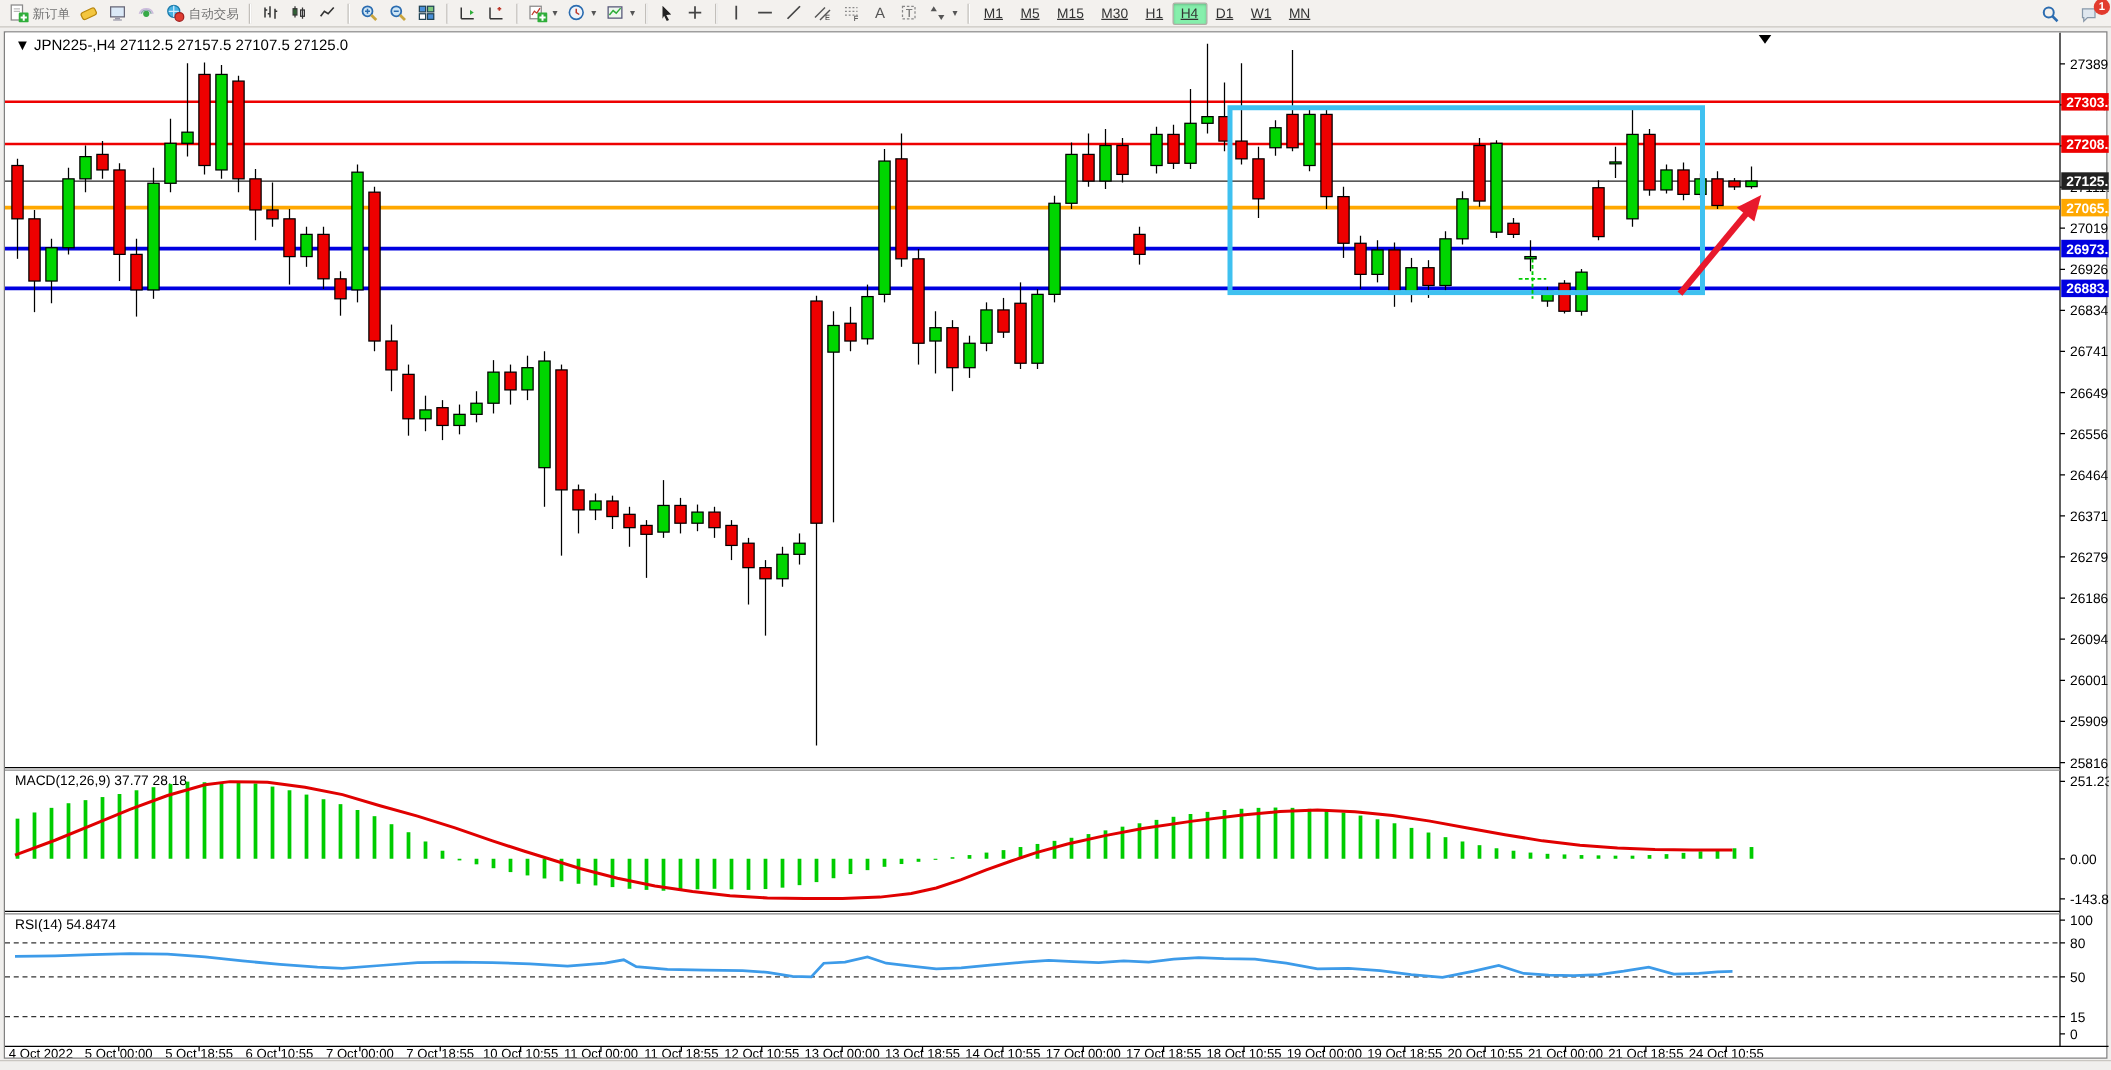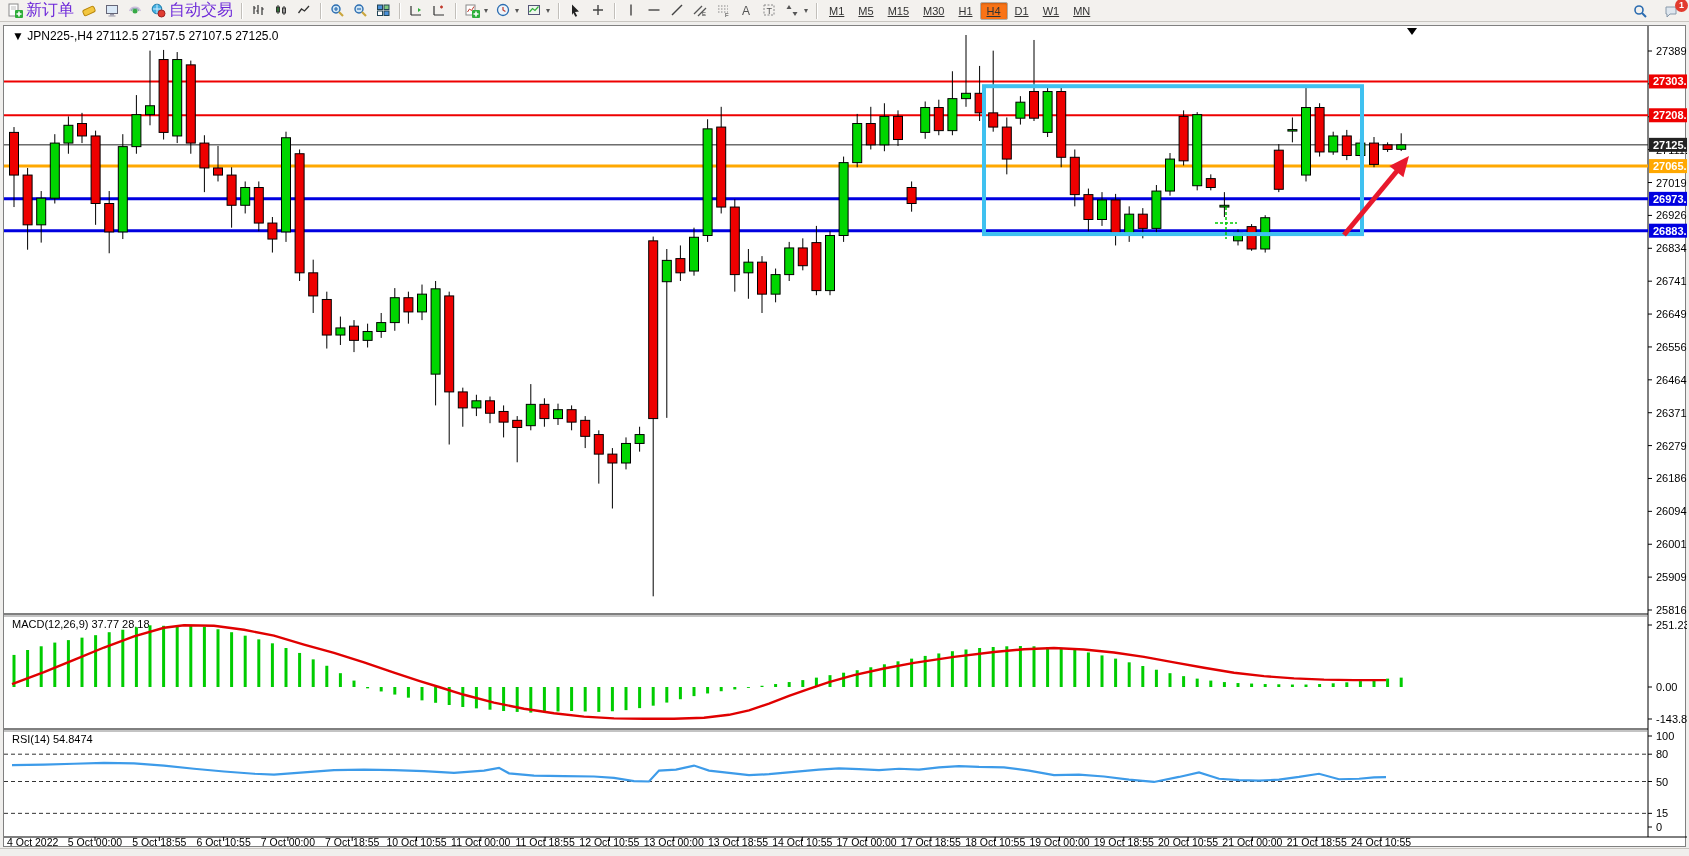--- a/index.html
+++ b/index.html
@@ -1,24 +1,24 @@
 <!DOCTYPE html>
 <html><head>
 <meta charset="utf-8">
 <style>
   html,body{margin:0;padding:0;background:#e8e6e3;font-family:"Liberation Sans",sans-serif;}
   #app{position:relative;width:1689px;height:856px;background:#f0efed;overflow:hidden;}
   
   #toolbar{position:absolute;left:0;top:0;width:100%;height:22px;background:#f3f1ee;border-bottom:1px solid #c9c6c1;display:flex;align-items:center;padding-left:4px;box-sizing:border-box;}
   .tbtn{display:flex;align-items:center;gap:3px;height:18px;padding:0 3px;border:1px solid transparent;border-radius:2px;cursor:default;}
   .tbtn svg{width:15px;height:15px;}
-  .tbtn .lbl{font-size:16px;color:#6d28d9;}
+  .tbtn .lbl{font-size:10px;color:#737373;}
   .tsep{width:1px;height:16px;background:#c2bfba;margin:0 4px;border-right:1px solid #fff;}
   .tf{font-size:11px;color:#333;padding:2px 6px;border:1px solid transparent;border-radius:2px;text-decoration:underline;}
-  .tf.active{background:#f97316;border:1px solid #b0ada6;box-shadow:inset 0 1px 2px rgba(0,0,0,.2);}
+  .tf.active{background:#86efac;border:1px solid #b0ada6;box-shadow:inset 0 1px 2px rgba(0,0,0,.2);}
   .drop{font-size:8px;color:#555;margin-left:1px;}
   #toolbar-right{position:absolute;right:6px;top:1px;height:20px;display:flex;align-items:center;gap:8px;}
   #chat-badge{position:absolute;top:-3px;right:-6px;background:#e23b2e;color:#fff;border-radius:50%;width:13px;height:13px;font-size:9px;line-height:13px;text-align:center;font-weight:bold;}
   
   #chart-area{position:absolute;left:3px;top:25px;width:1683px;height:822px;background:#fff;border:1px solid #808080;box-sizing:border-box;}
   #status-bar{position:absolute;left:0;top:848px;width:100%;height:8px;background:#f0efed;border-top:1px solid #c9c6c1;}
   svg text{font-family:"Liberation Sans",sans-serif;}
 </style>
 </head>
 <body>

